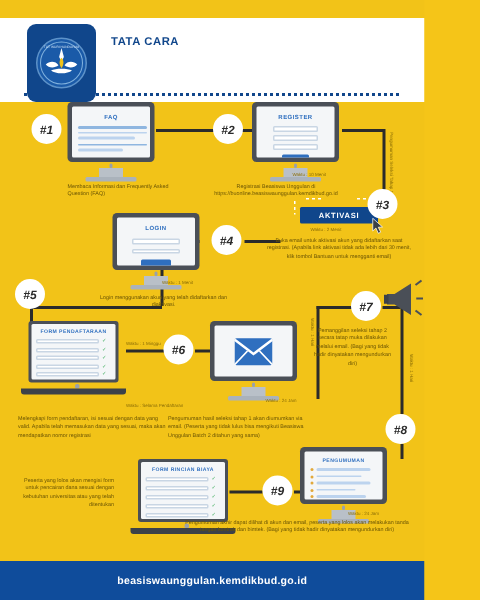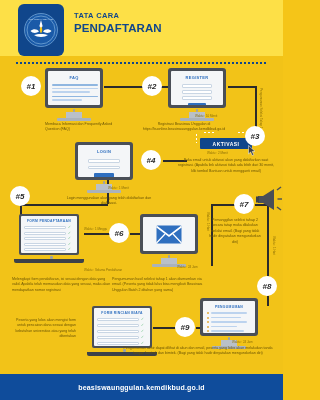--- a/index.html
+++ b/index.html
@@ -6,21 +6,21 @@
   body {
     width: 283px; height: 400px;
     background: #F5C518;
     font-family: "Liberation Sans", sans-serif;
     overflow: hidden;
     position: relative;
   }
   .page { position: relative; width: 283px; height: 400px; background: #F2C318; }
 
   
-  .header { position: absolute; left: 0; top: 0; width: 283px; height: 56px; background: #fde047; }
+  .header { position: absolute; left: 0; top: 12px; width: 283px; height: 56px; background: #ffffff; }
   .logo-box {
     position: absolute; left: 18px; top: 4px; width: 46px; height: 52px;
     background: #10468B; border-radius: 6px;
     display: flex; align-items: center; justify-content: center;
   }
   .logo-circle {
     width: 34px; height: 34px; border-radius: 50%;
     background: #1a5aa8; border: 1px solid #5d92c9;
     display: flex; align-items: center; justify-content: center;
     position: relative;
@@ -116,21 +116,20 @@
           <path d="M15 11.5 C16.6 13 16.8 16 15 18.5 C13.2 16 13.4 13 15 11.5 Z" fill="#F2C318"></path>
           <path d="M4.5 16 C7 13.5 11 13.5 13 16.5 C10.5 18.5 6.5 18.5 4.5 16 Z" fill="#ffffff"></path>
           <path d="M25.5 16 C23 13.5 19 13.5 17 16.5 C19.5 18.5 23.5 18.5 25.5 16 Z" fill="#ffffff"></path>
           <path d="M8 20 C11 18.5 19 18.5 22 20 C19 22.5 11 22.5 8 20 Z" fill="#ffffff"></path>
           <text x="15" y="5.2" font-size="2.2" fill="#cfe2f5" text-anchor="middle" font-family="Liberation Sans, sans-serif">TUT WURI HANDAYANI</text>
         </svg>
       </div>
     </div>
     <div class="header-text">
       <div class="h-line1">TATA CARA</div>
-      <div class="h-line2">PENDAFTARAN</div>
     </div>
   </div>
 
   <div class="dotted-rule"></div>
 
   <div class="conn conn-h" style="left:48px; top:86px; width:26px;"></div>
   <div class="conn conn-h" style="left:104px; top:86px; width:40px;"></div>
   <div class="conn conn-h" style="left:160px; top:86px; width:28px;"></div>
   <div class="conn conn-h" style="left:228px; top:86px; width:28px;"></div>
   <div class="conn conn-v" style="left:255px; top:86px; height:50px;"></div>

